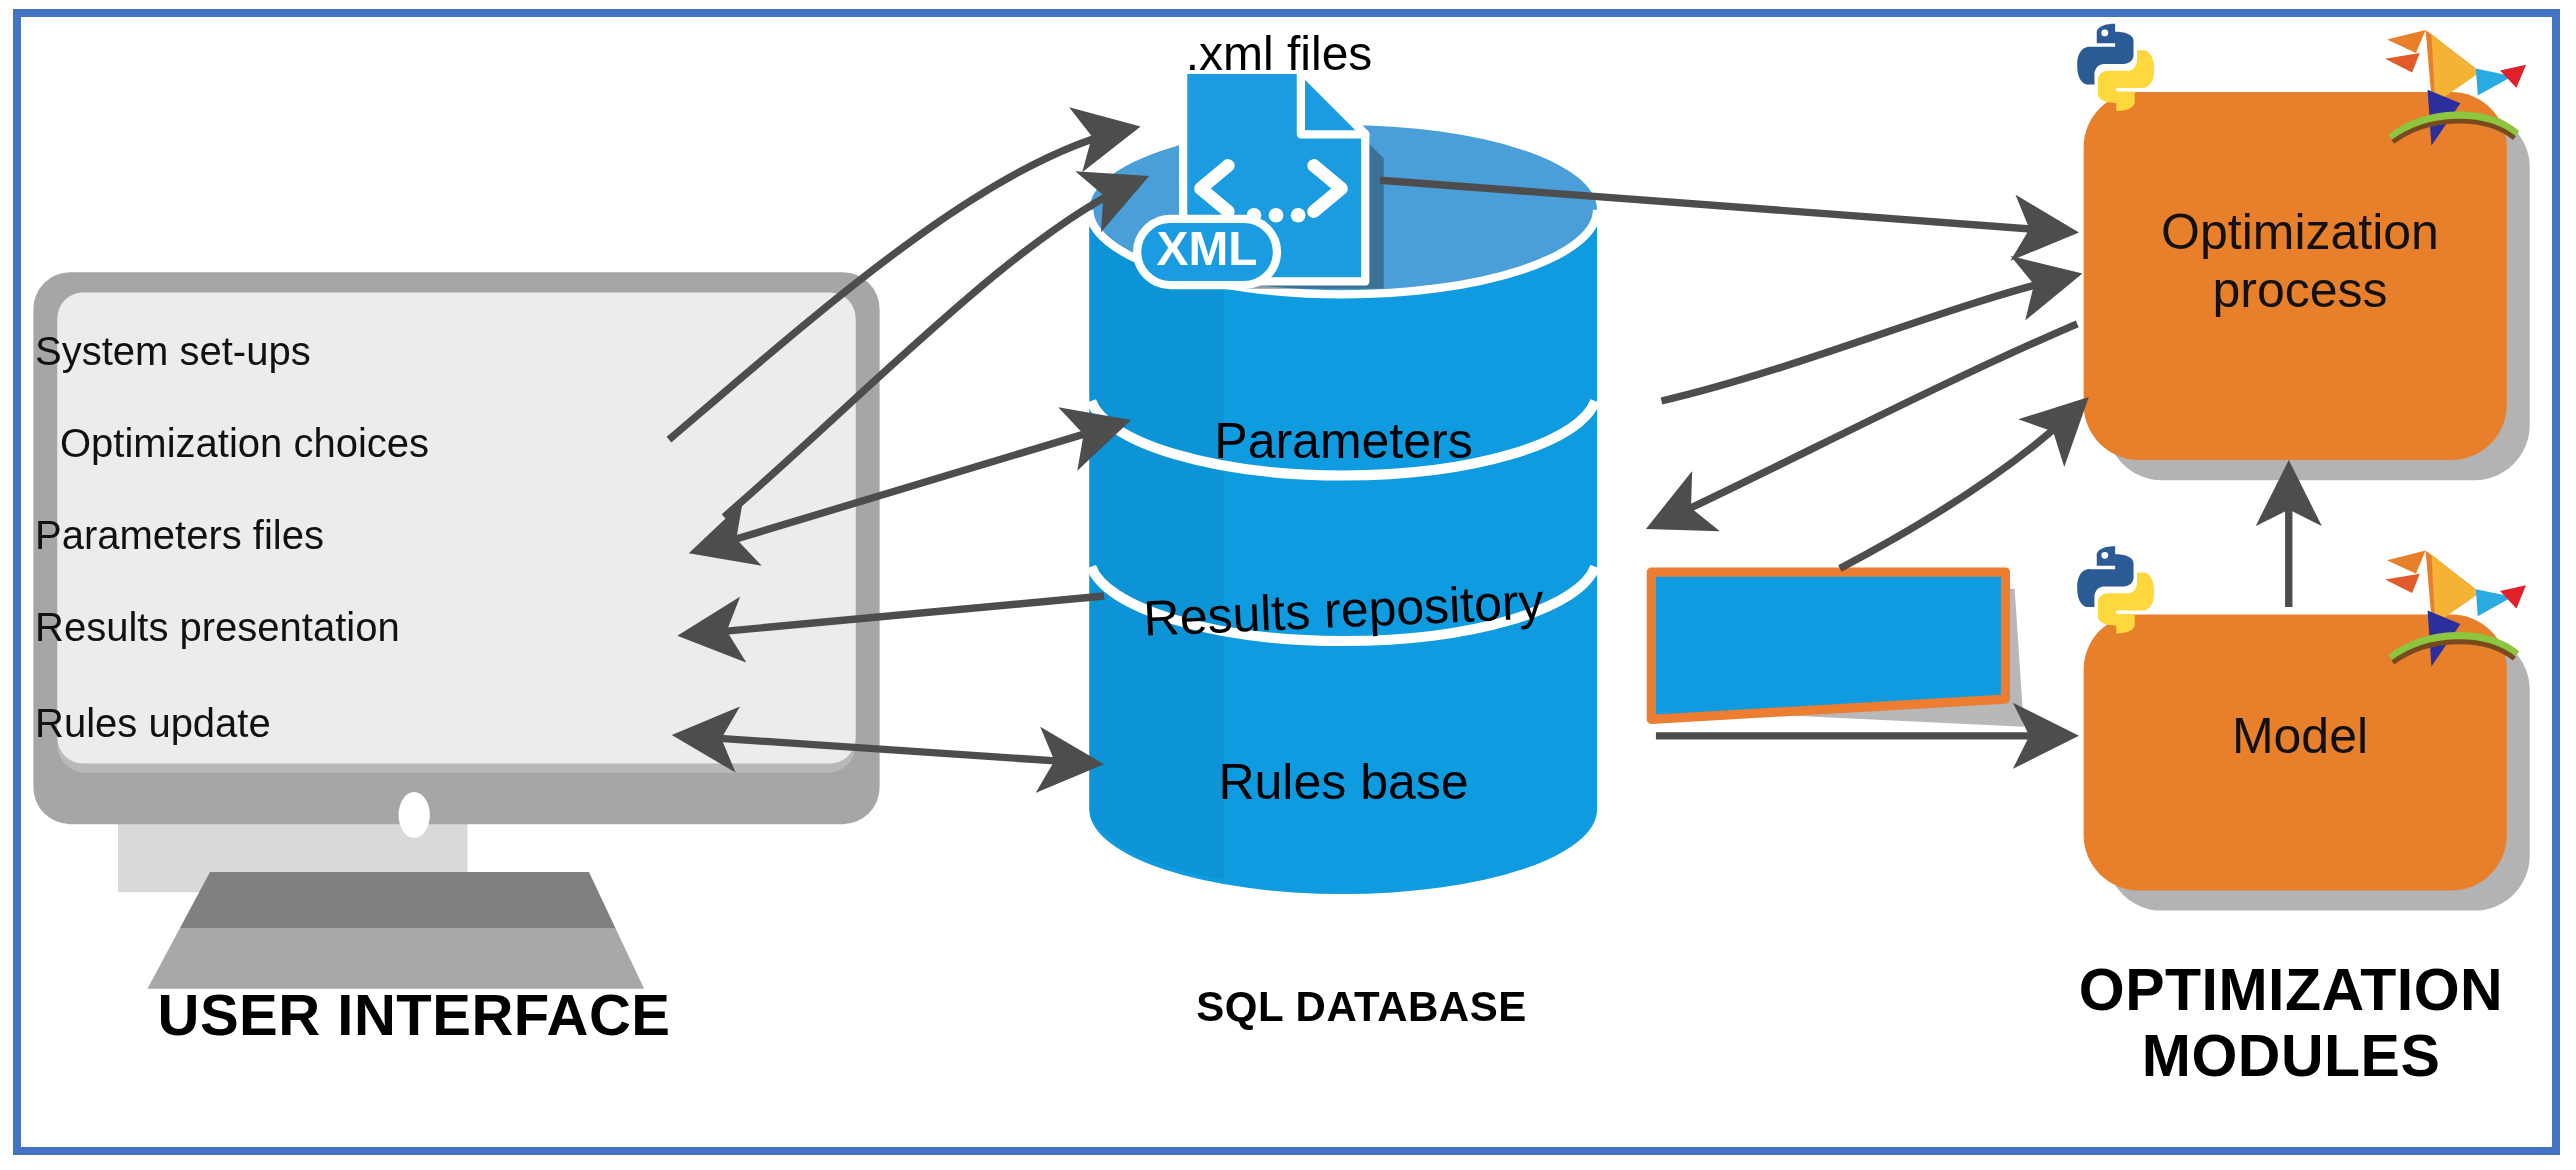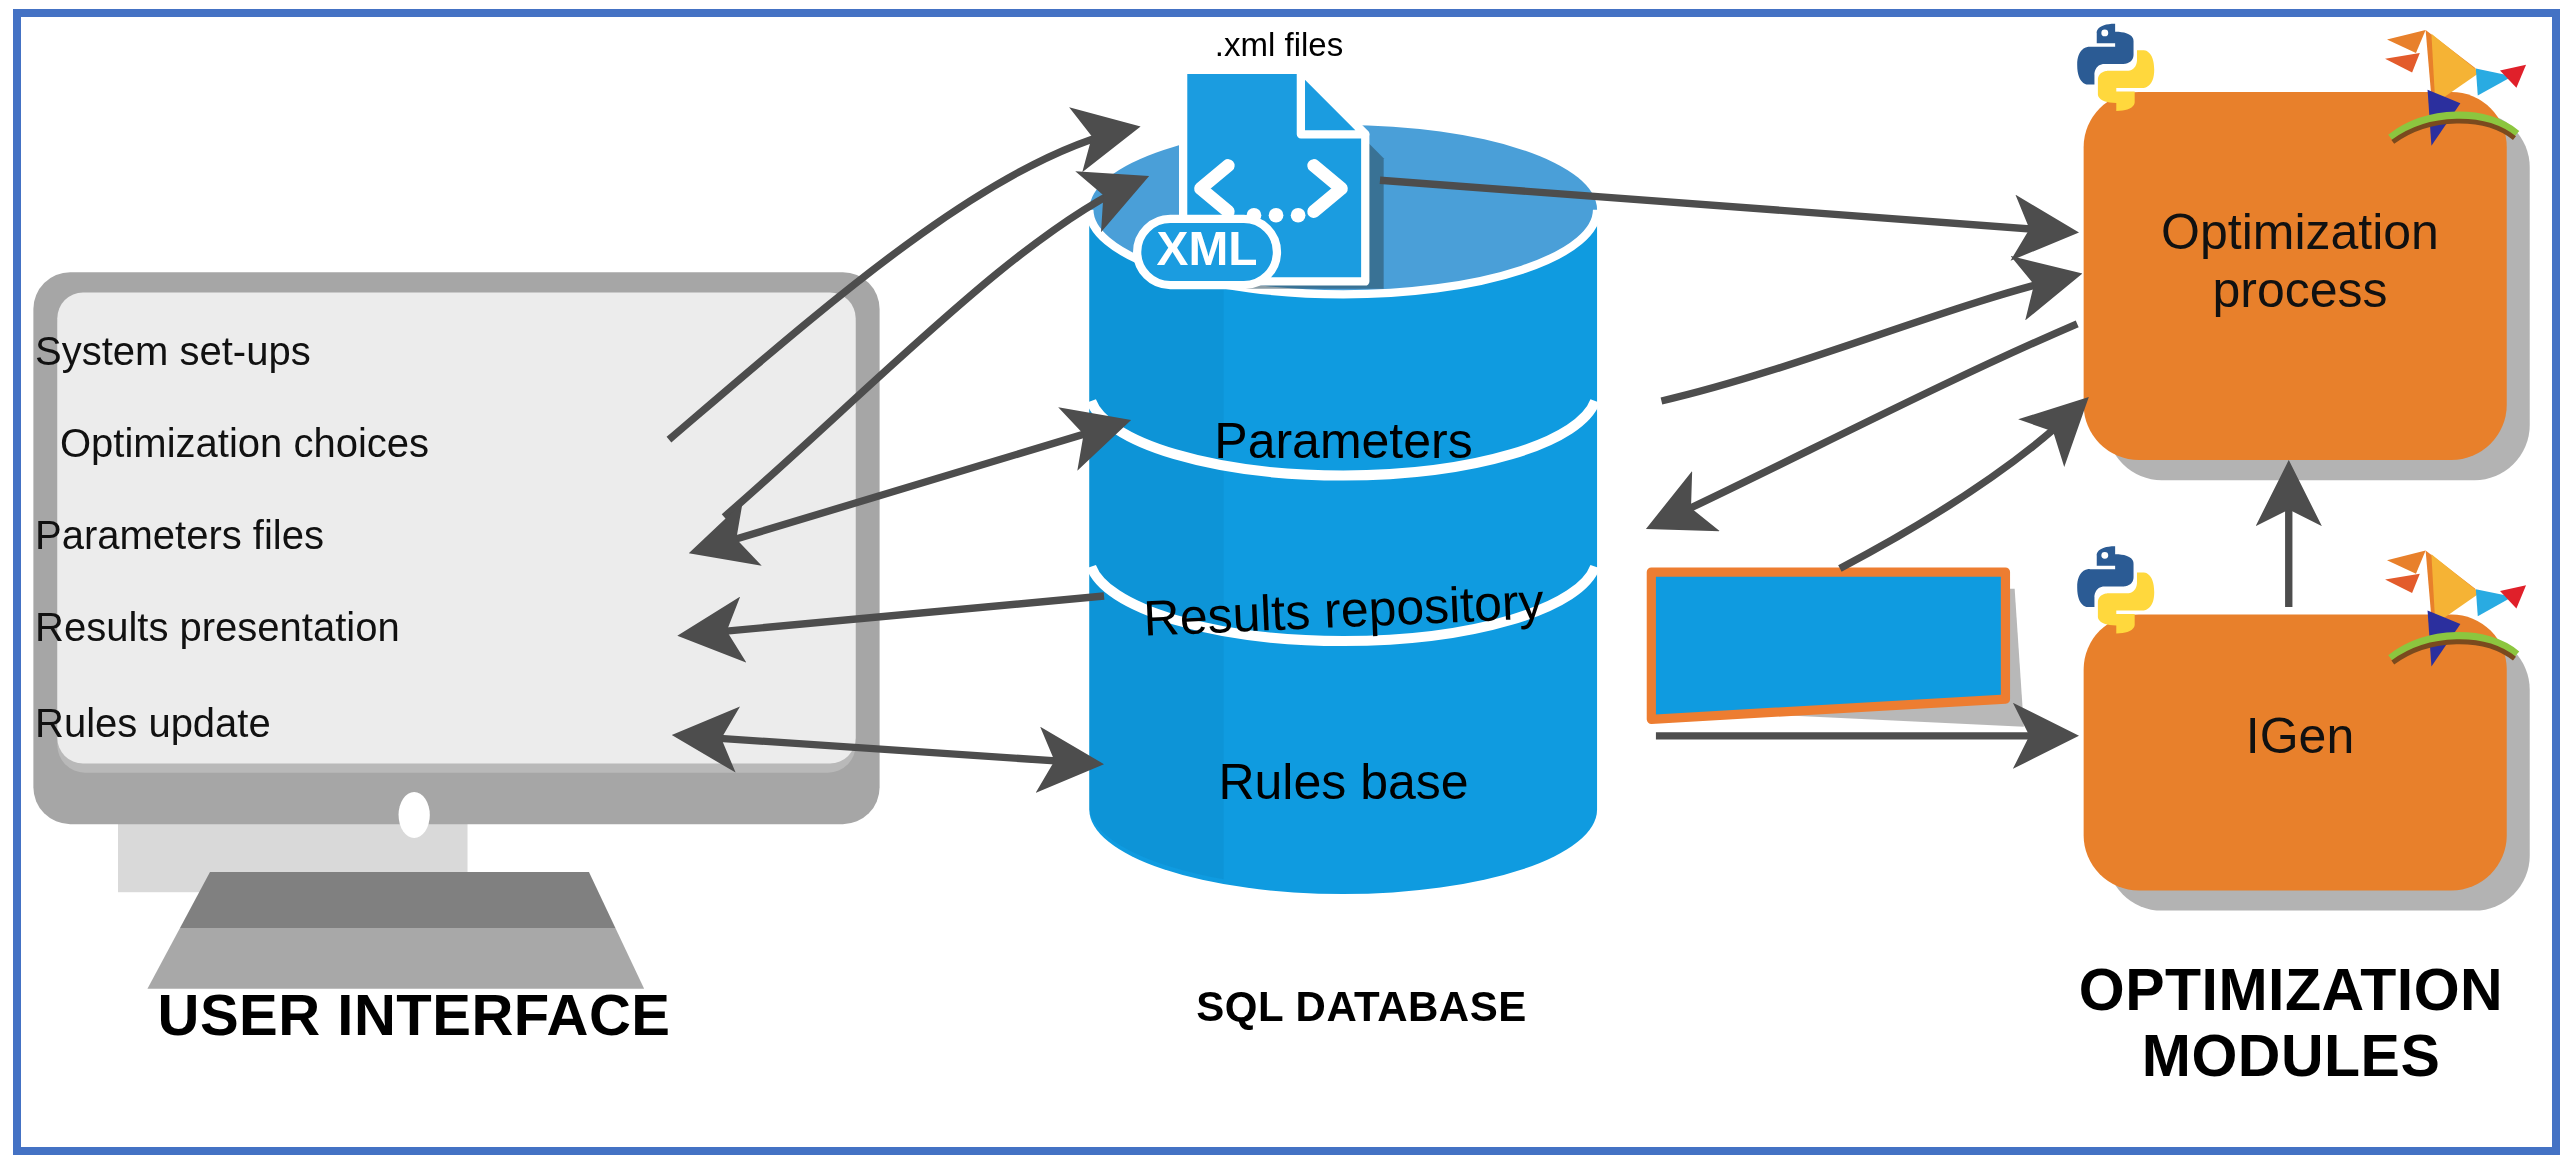--- a/index.html
+++ b/index.html
@@ -46,21 +46,21 @@
     font-size: 40px;
     color: #111111;
     text-align: left;
     width: 828px;
     left: 35px;
   }
   #xml-caption {
     position: absolute;
     left: 1086px; top: 26px;
     width: 386px;
-    font-size: 33px;
+    font-size: 48px;
     color: #000000;
     text-align: center;
   }
   .db-band-text {
     position: absolute;
     font-size: 50px;
     color: #000000;
     text-align: center;
     width: 589px;
   }
@@ -209,20 +209,20 @@
 
   <div id="xml-caption">.xml files</div>
 
   <div class="db-band-text" style="left:1049px; top:412px;">Parameters</div>
   <div class="db-band-text" style="left:1049px; top:581px; transform:rotate(-2.5deg);">Results repository</div>
   <div class="db-band-text" style="left:1049px; top:753px;">Rules base</div>
 
 
   <div id="optproc-text" class="module-text">Optimization
 process</div>
-  <div id="igen-text" class="module-text">IGen</div>
+  <div id="igen-text" class="module-text">Model</div>
 
   <div id="label-ui" class="section-label">USER INTERFACE</div>
   <div id="label-sql" class="section-label">SQL DATABASE</div>
   <div id="label-opt" class="section-label">OPTIMIZATION
 MODULES</div>
 </div>
 
 
 </body></html>

